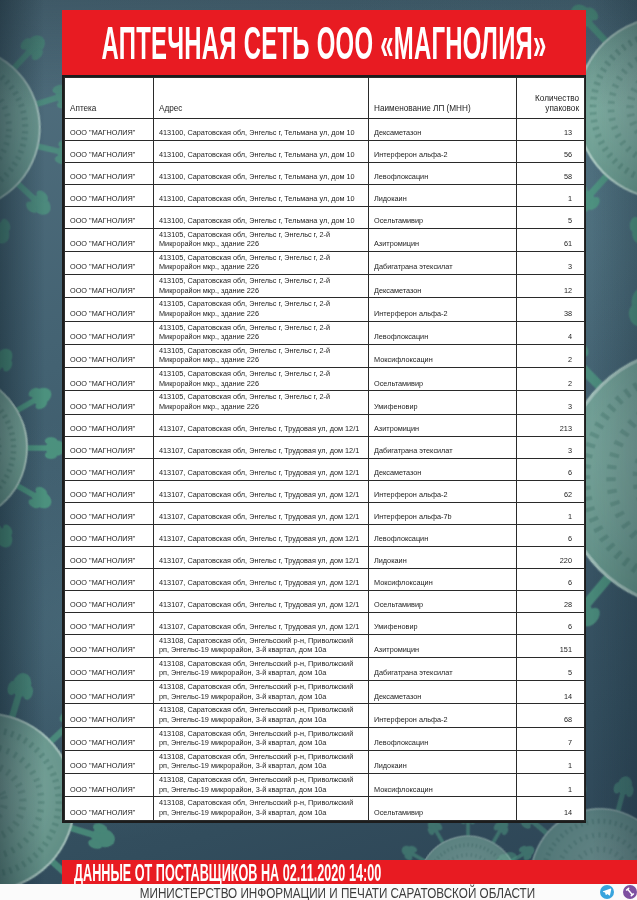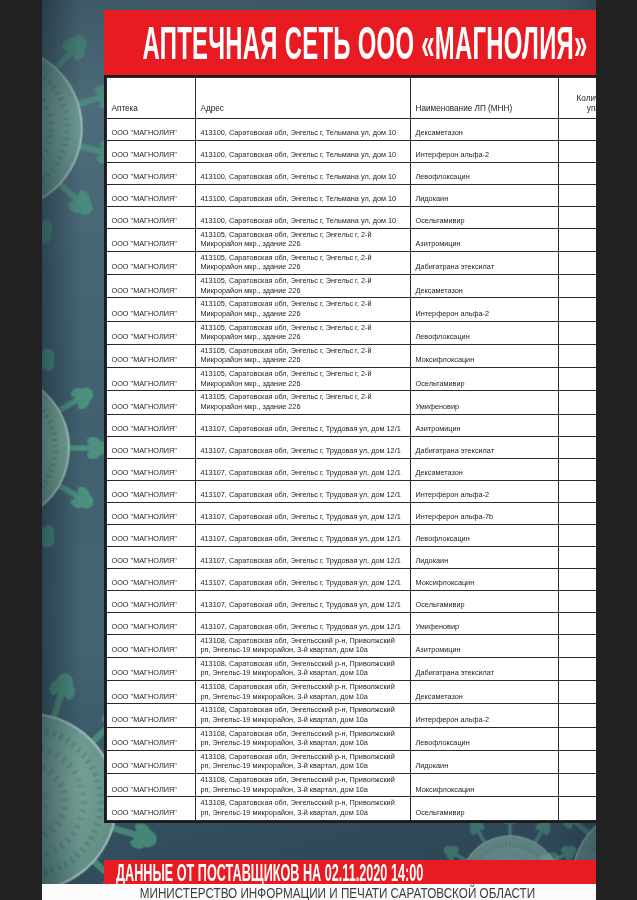--- a/index.html
+++ b/index.html
@@ -5,21 +5,21 @@
   :root{
     --banner-red:#e81b22;
     --telegram-blue:#38a4dd;
     --viber-purple:#7d4fa0;
     --bg-blue:#3e5b6c;
   }
   *{box-sizing:border-box;margin:0;padding:0;}
   html,body{background:#222;}
   body{font-family:"Liberation Sans",sans-serif;}
   .page{
-    position:relative;width:554px;height:900px;overflow:hidden;margin:0 auto;
+    position:relative;width:637px;height:900px;overflow:hidden;margin:0 auto;
     background:
       radial-gradient(420px 300px at 15% 70%, rgba(90,130,145,.35), transparent 70%),
       radial-gradient(500px 380px at 85% 25%, rgba(110,150,160,.30), transparent 70%),
       linear-gradient(163deg,#52707f 0%, #436272 35%, #3a5666 62%, #324d5d 82%, #2c4354 100%);
     text-decoration: underline;
   }
   .bg-svg{position:absolute;left:0;top:0;z-index:0;}
   .vignette{position:absolute;inset:0;z-index:1;pointer-events:none;
     background:
       linear-gradient(90deg, rgba(12,28,38,.45) 0%, transparent 7%, transparent 93%, rgba(12,28,38,.22) 100%),
@@ -43,36 +43,36 @@
   table{width:100%;border-collapse:collapse;table-layout:fixed;}
   col.c1{width:89px;} col.c2{width:215px;} col.c3{width:148px;} col.c4{width:68px;}
   th,td{border:1px solid #2a2a2a;vertical-align:bottom;color:#1d1d1d;}
   thead th{
     height:29px;font-size:8.2px;font-weight:normal;text-align:left;
     padding:16px 5px 3px;line-height:1.25;
   }
   thead th.qty{text-align:right;}
   tbody tr{height:22px;}
   td{font-size:7.3px;line-height:1.32;padding:1px 5px 2px;}
-  td.c-qty{text-align:right;padding-right:6px;}
+  td.c-qty{text-align:right;padding-right:12px;}
   td.c-pharm{white-space:nowrap;overflow:hidden;}
 
   .banner-bottom{
     position:absolute;left:62px;top:860px;height:26px;
     background:var(--banner-red);
     display:flex;align-items:center;padding:0 12px;
   }
   .banner-bottom .label{
     color:#fff;font-weight:bold;font-size:23px;white-space:nowrap;
     transform:scaleX(.55);transform-origin:left center;
   }
 
   .footer-bar{
     position:absolute;left:0;top:884px;width:637px;height:16px;background:#fbfbfb;
-    display:flex;align-items:center;justify-content:center;gap:9px;
+    display:flex;align-items:center;justify-content:flex-end;gap:9px;
   }
   .footer-bar .ministry{
     color:#3c3c3c;font-size:15px;white-space:nowrap;
     transform:scaleX(.78);transform-origin:center;
   }
   .footer-icon{display:block;flex:0 0 auto;}
 </style>
 </head>
 <body>
 

